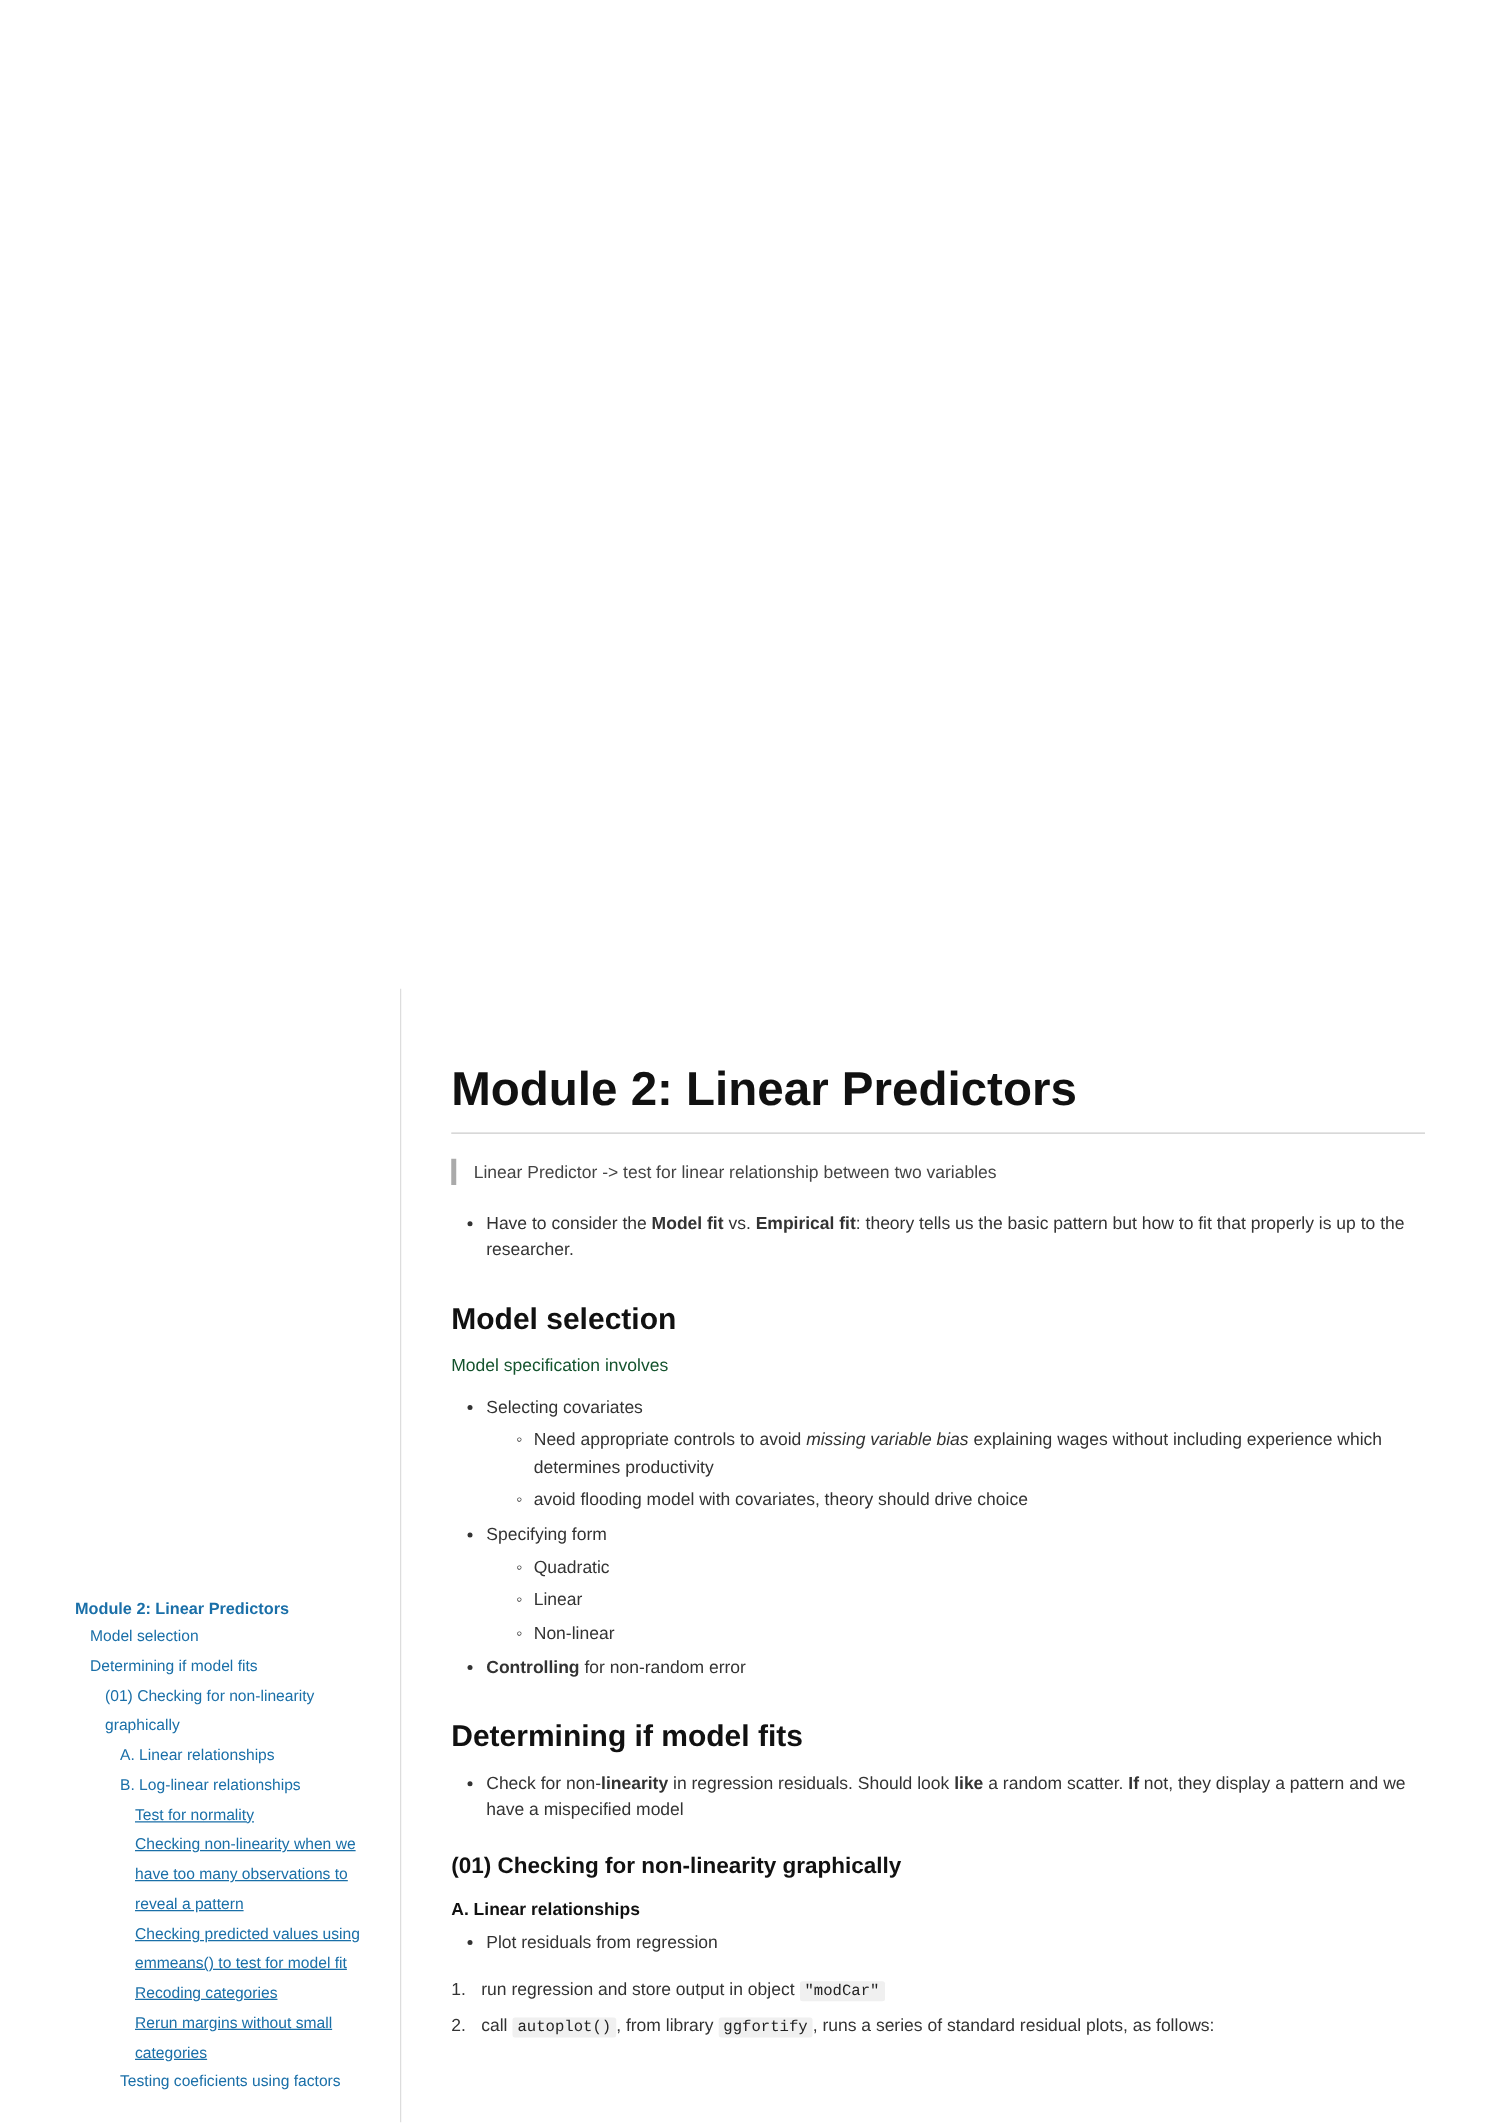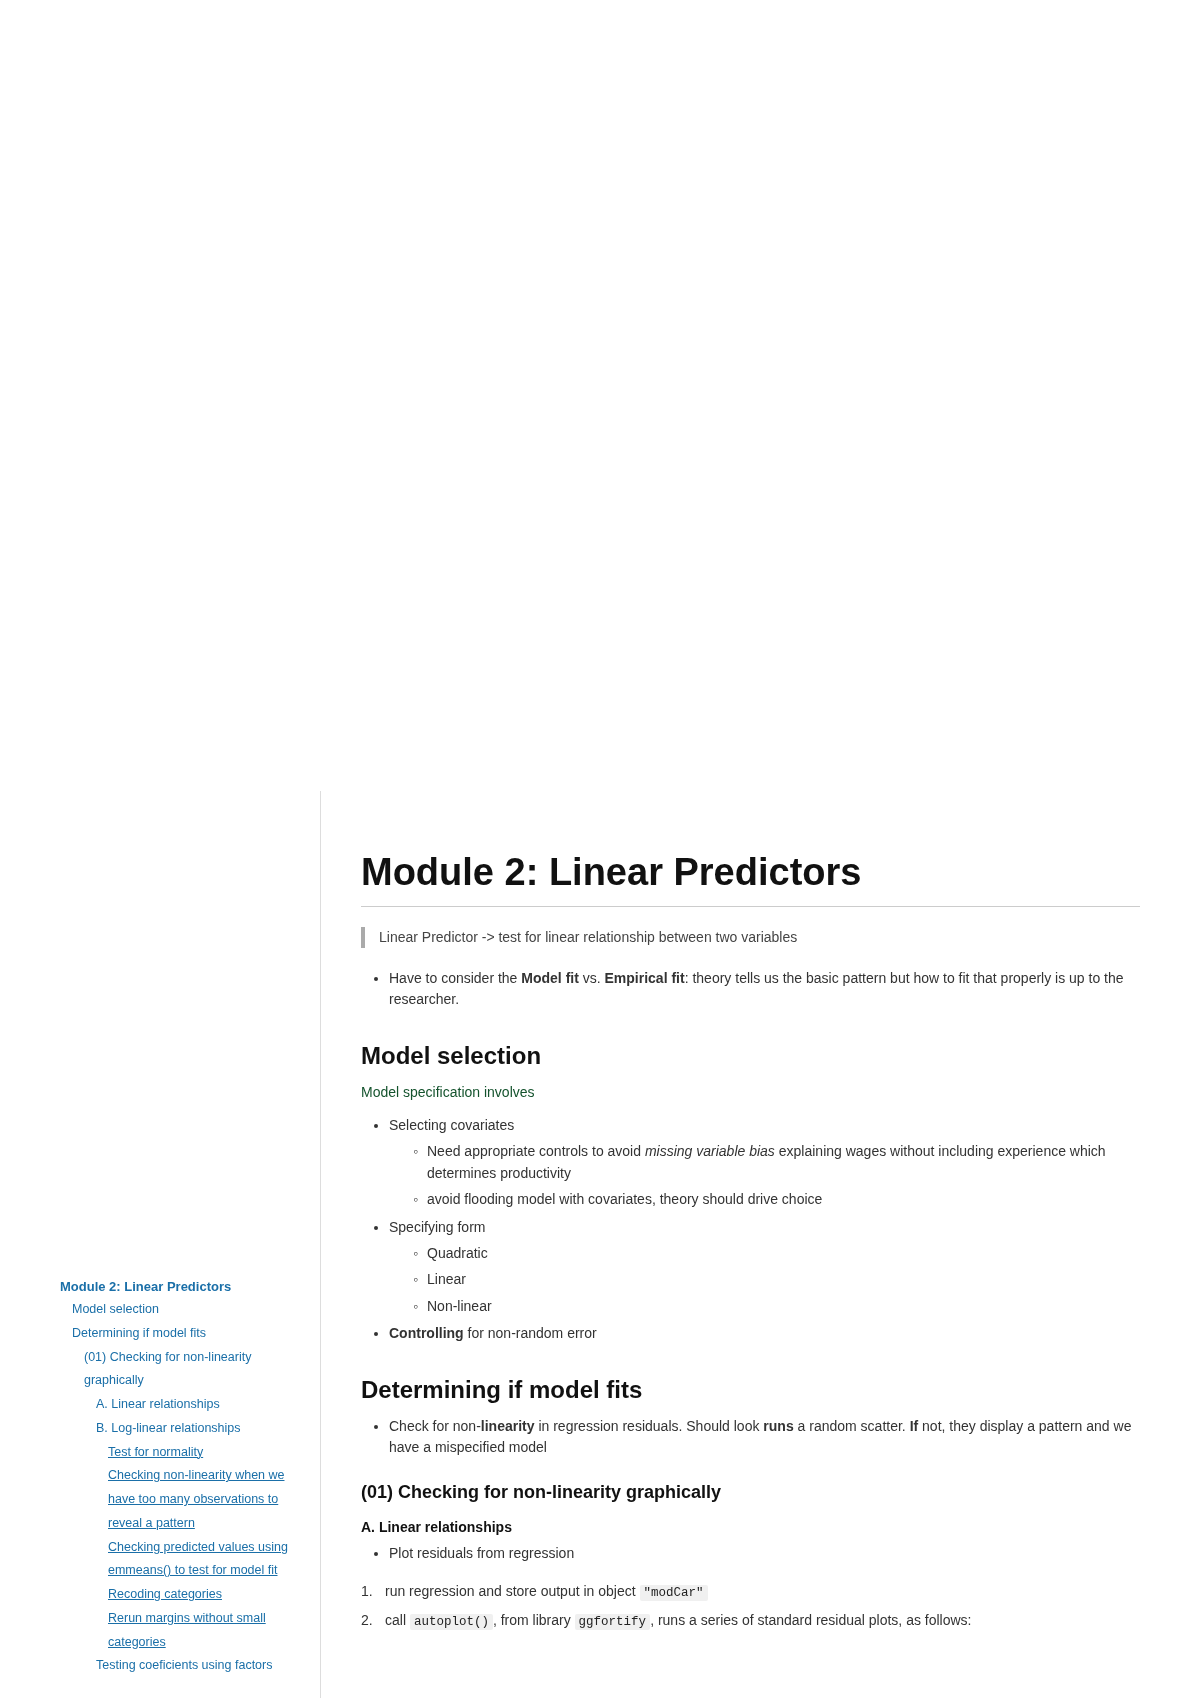--- a/index.html
+++ b/index.html
@@ -250,21 +250,21 @@
       </li>
       <li><strong>Controlling</strong> for non-random error</li>
     </ul>
 
     <h2 class="section-h2">
       <span>Determining if model fits</span>
     </h2>
 
     <ul class="bullet-list">
       <li>
-        Check for non-<strong>linearity</strong> in regression residuals. Should look <strong>runs</strong> a random scatter. <strong>If</strong> not, they display a pattern and we have a mispecified model
+        Check for non-<strong>linearity</strong> in regression residuals. Should look <strong>like</strong> a random scatter. <strong>If</strong> not, they display a pattern and we have a mispecified model
       </li>
     </ul>
 
     <h3 class="section-h3">
       <span>(01) Checking for non-linearity graphically</span>
     </h3>
 
     <h4 class="section-h4">
       <span>A. Linear relationships</span>
     </h4>

